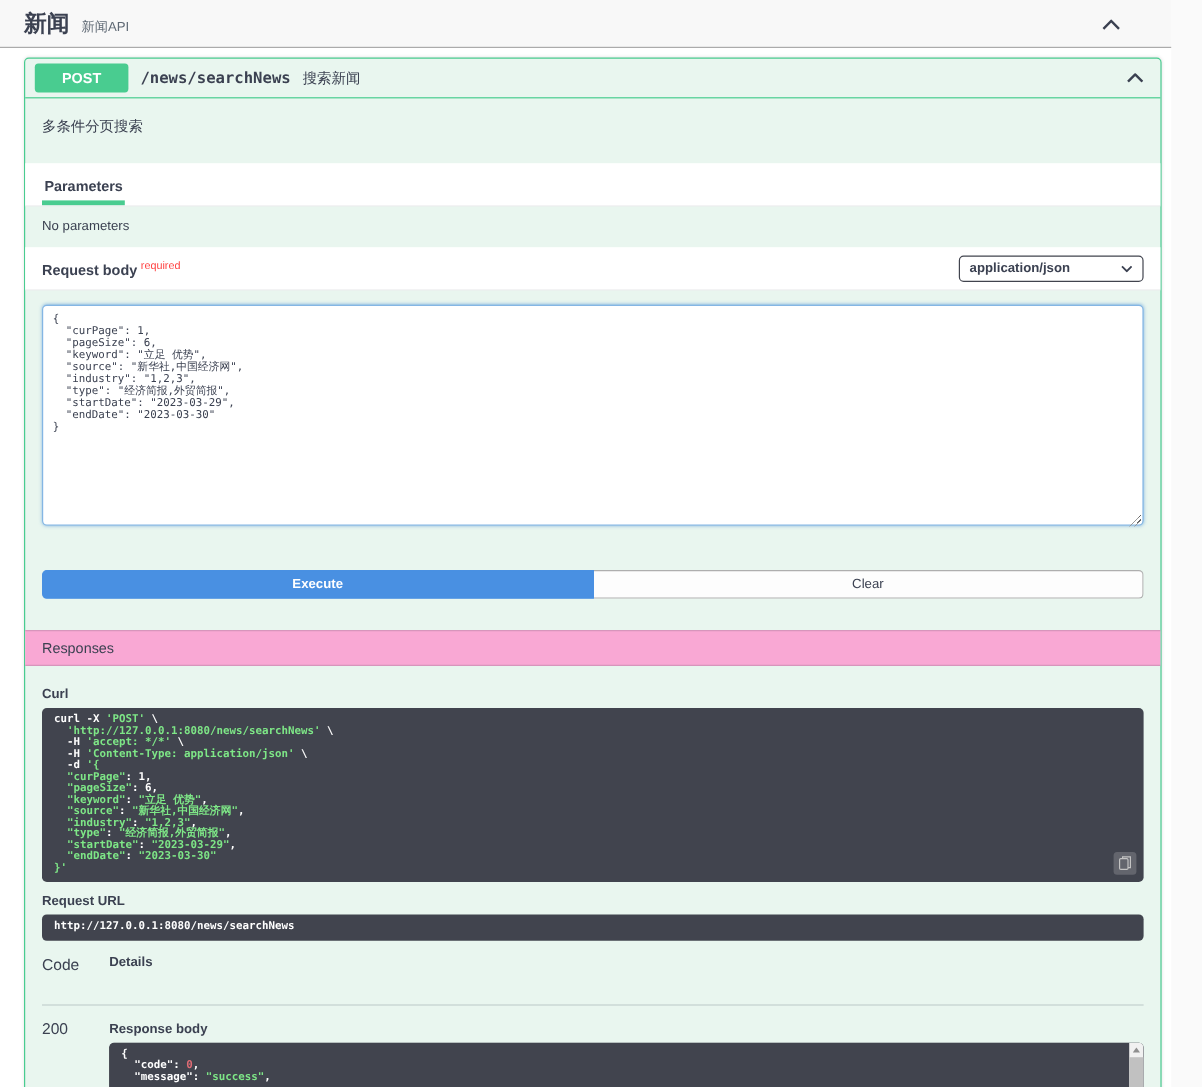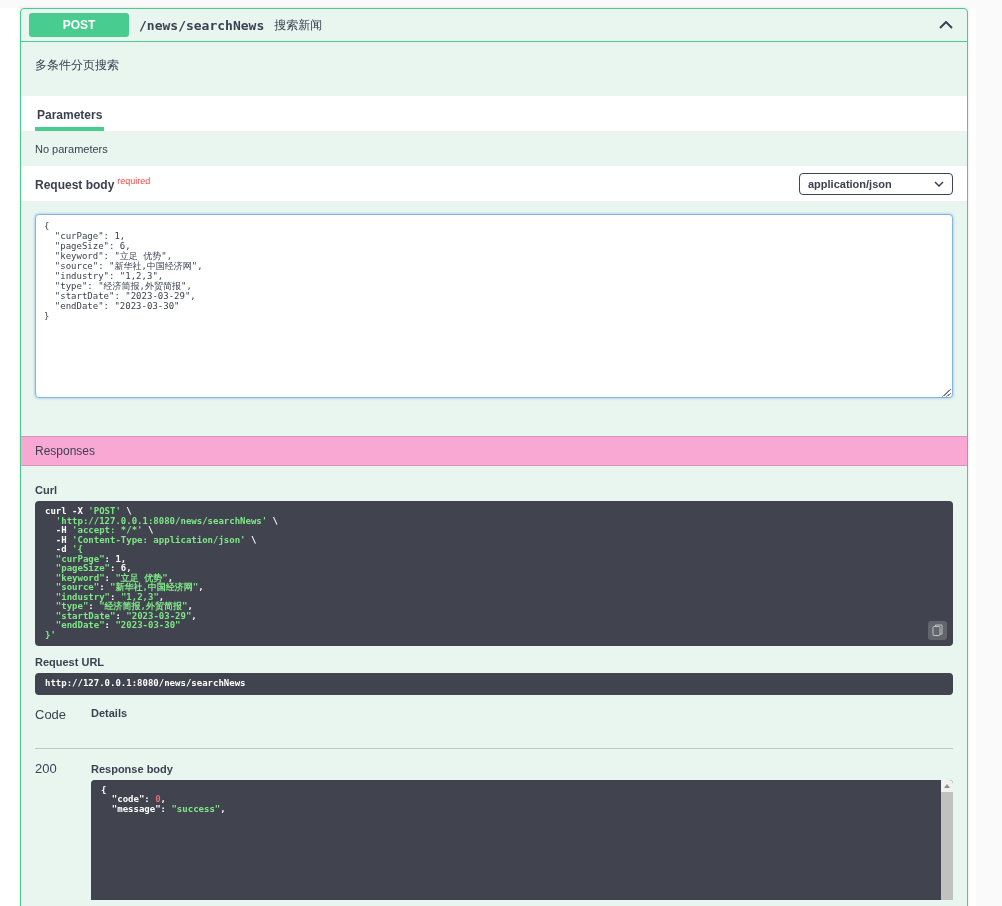--- a/index.html
+++ b/index.html
@@ -13,21 +13,21 @@
   .tag-title { font-size:19px; font-weight:bold; }
   .tag-subtitle { font-size:11px; color:#606a75; margin-left:10px; margin-top:4px; }
   .tag-header .chev { margin-left:auto; margin-right:22px; }
 
   
   .opblock { margin:8px 8px 0 20px; border:1px solid #49cc90; border-radius:4px;
              background:#e9f6ef; box-shadow:0 0 3px rgba(0,0,0,.12); }
   .opblock-header { display:flex; align-items:center; padding:4px 8px; gap:10px;
                     border-bottom:1px solid #49cc90; cursor:pointer; }
   .method-badge { background:#49cc90; color:#fff; font-weight:bold; font-size:12px;
-                  width:100px; text-align:center; padding:5px 0; border-radius:3px; }
+                  width:78px; text-align:center; padding:5px 0; border-radius:3px; }
   .op-path { font-family:"DejaVu Sans Mono","Liberation Mono",monospace; font-weight:bold; font-size:13px; }
   .op-summary { font-size:12px; }
   .opblock-header .chev { margin-left:auto; margin-right:6px; }
 
   .op-description { padding:15px 14px 22px; font-size:12px; }
 
   .section-row { background:#fff; display:flex; align-items:center; justify-content:space-between;
                  padding:0 14px; border-bottom:1px solid rgba(59,65,81,.08); }
   .params-row { height:36px; }
   .tab-parameters { font-size:12px; font-weight:bold; padding:11px 2px 5px;
@@ -99,20 +99,29 @@
                      border-bottom:4px solid #8f8f8f; }
   .scroll-thumb { position:absolute; top:12px; left:0; width:12px; bottom:0; background:#c1c1c1; cursor:pointer; }
 
   .chev svg { display:block; }
 </style>
 </head>
 <body>
 
 <div class="content">
 
+  <div class="tag-header">
+    <span class="tag-title">新闻</span>
+    <span class="tag-subtitle">新闻API</span>
+    <span class="chev">
+      <svg width="16" height="9" viewBox="0 0 16 9">
+          <path d="M1.5 8 L8 1.5 L14.5 8" stroke="#3b4151" stroke-width="2" fill="none"></path>
+        </svg>
+    </span>
+  </div>
 
   <div class="opblock">
 
     <div class="opblock-header">
       <span class="method-badge">POST</span>
       <span class="op-path">/news/searchNews</span>
       <span class="op-summary">搜索新闻</span>
       <span class="chev">
         <svg width="14" height="8" viewBox="0 0 14 8">
             <path d="M1 7 L7 1 L13 7" stroke="#3b4151" stroke-width="2" fill="none"></path>
@@ -149,20 +158,24 @@
   "keyword": "立足 优势",
   "source": "新华社,中国经济网",
   "industry": "1,2,3",
   "type": "经济简报,外贸简报",
   "startDate": "2023-03-29",
   "endDate": "2023-03-30"
 }</textarea>
       <span class="resize-handle"></span>
     </div>
 
+    <div class="execute-row">
+      <button class="btn-execute">Execute</button>
+      <button class="btn-clear">Clear</button>
+    </div>
 
     <div class="gap"></div>
 
     <div class="responses-header">Responses</div>
 
     <div class="responses-body">
 
       <div class="code-label">Curl</div>
       <pre class="dark curl-pre"><div class="code-line"><span class="tok-w">curl -X </span><span class="tok-s">'POST'</span><span class="tok-w"> \</span></div><div class="code-line"><span class="tok-s">  'http://127.0.0.1:8080/news/searchNews'</span><span class="tok-w"> \</span></div><div class="code-line"><span class="tok-w">  -H </span><span class="tok-s">'accept: */*'</span><span class="tok-w"> \</span></div><div class="code-line"><span class="tok-w">  -H </span><span class="tok-s">'Content-Type: application/json'</span><span class="tok-w"> \</span></div><div class="code-line"><span class="tok-w">  -d </span><span class="tok-s">'{</span></div><div class="code-line"><span class="tok-s">  "curPage"</span><span class="tok-w">: 1,</span></div><div class="code-line"><span class="tok-s">  "pageSize"</span><span class="tok-w">: 6,</span></div><div class="code-line"><span class="tok-s">  "keyword"</span><span class="tok-w">: </span><span class="tok-s">"立足 优势"</span><span class="tok-w">,</span></div><div class="code-line"><span class="tok-s">  "source"</span><span class="tok-w">: </span><span class="tok-s">"新华社,中国经济网"</span><span class="tok-w">,</span></div><div class="code-line"><span class="tok-s">  "industry"</span><span class="tok-w">: </span><span class="tok-s">"1,2,3"</span><span class="tok-w">,</span></div><div class="code-line"><span class="tok-s">  "type"</span><span class="tok-w">: </span><span class="tok-s">"经济简报,外贸简报"</span><span class="tok-w">,</span></div><div class="code-line"><span class="tok-s">  "startDate"</span><span class="tok-w">: </span><span class="tok-s">"2023-03-29"</span><span class="tok-w">,</span></div><div class="code-line"><span class="tok-s">  "endDate"</span><span class="tok-w">: </span><span class="tok-s">"2023-03-30"</span></div><div class="code-line"><span class="tok-s">}'</span></div><button class="copy-btn"><svg width="11" height="13" viewBox="0 0 11 13">
               <rect x="1" y="2.5" width="7" height="9" rx="1" stroke="#c3c3c3" fill="none"></rect>

